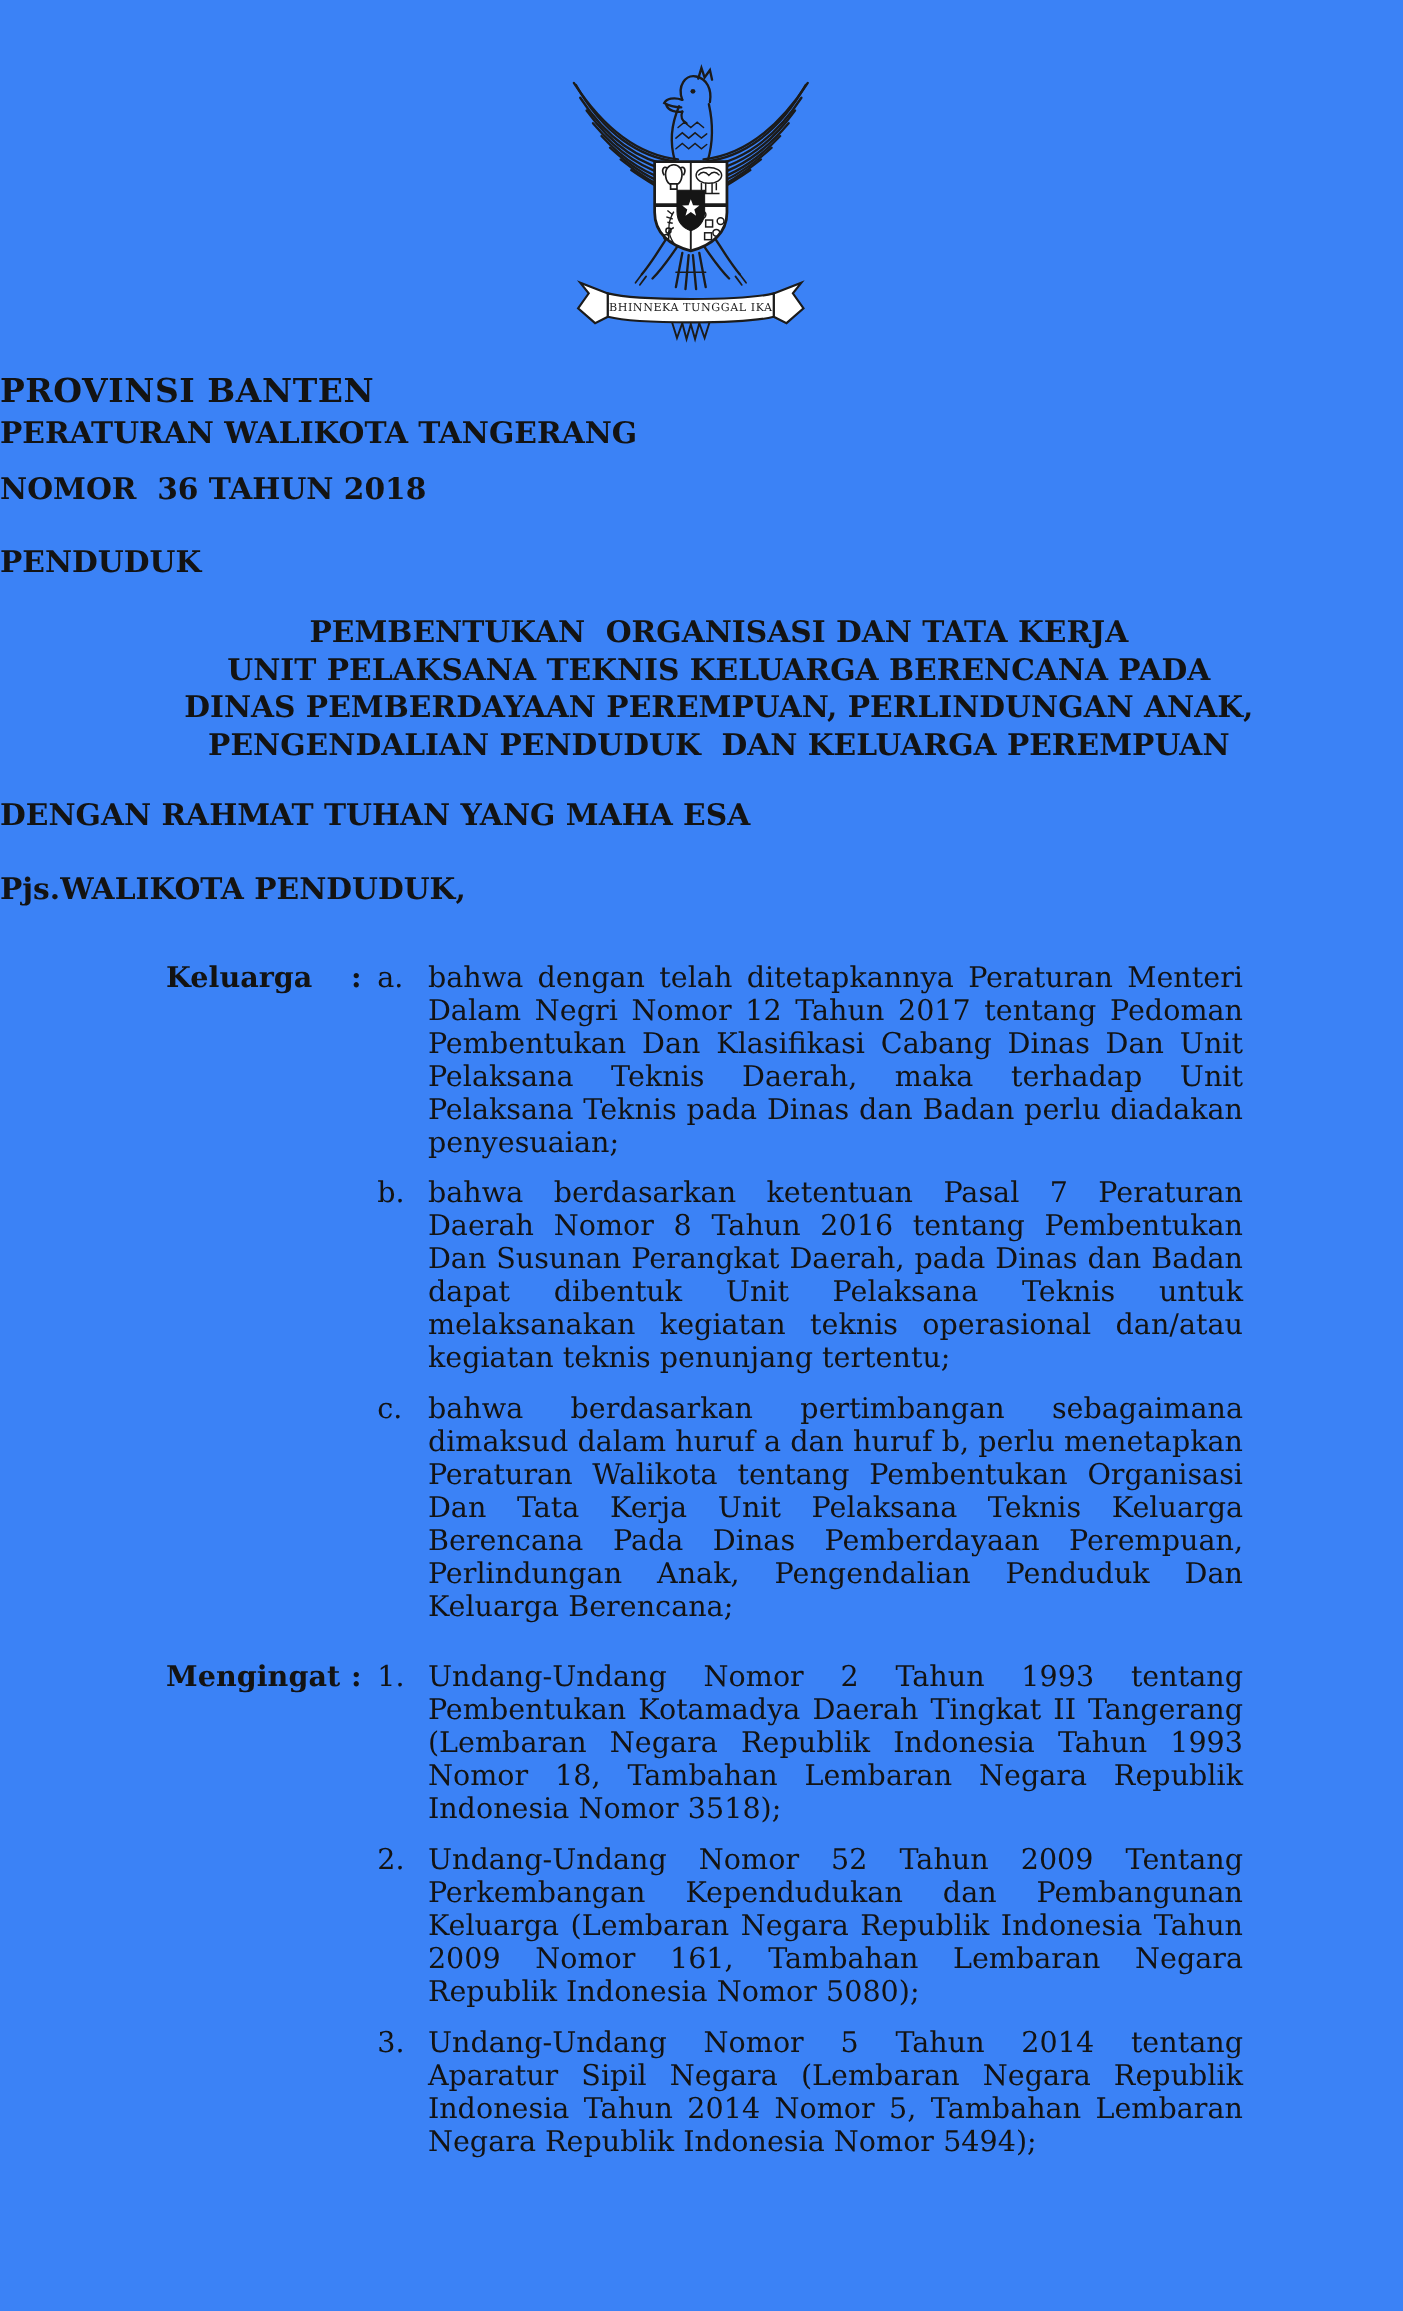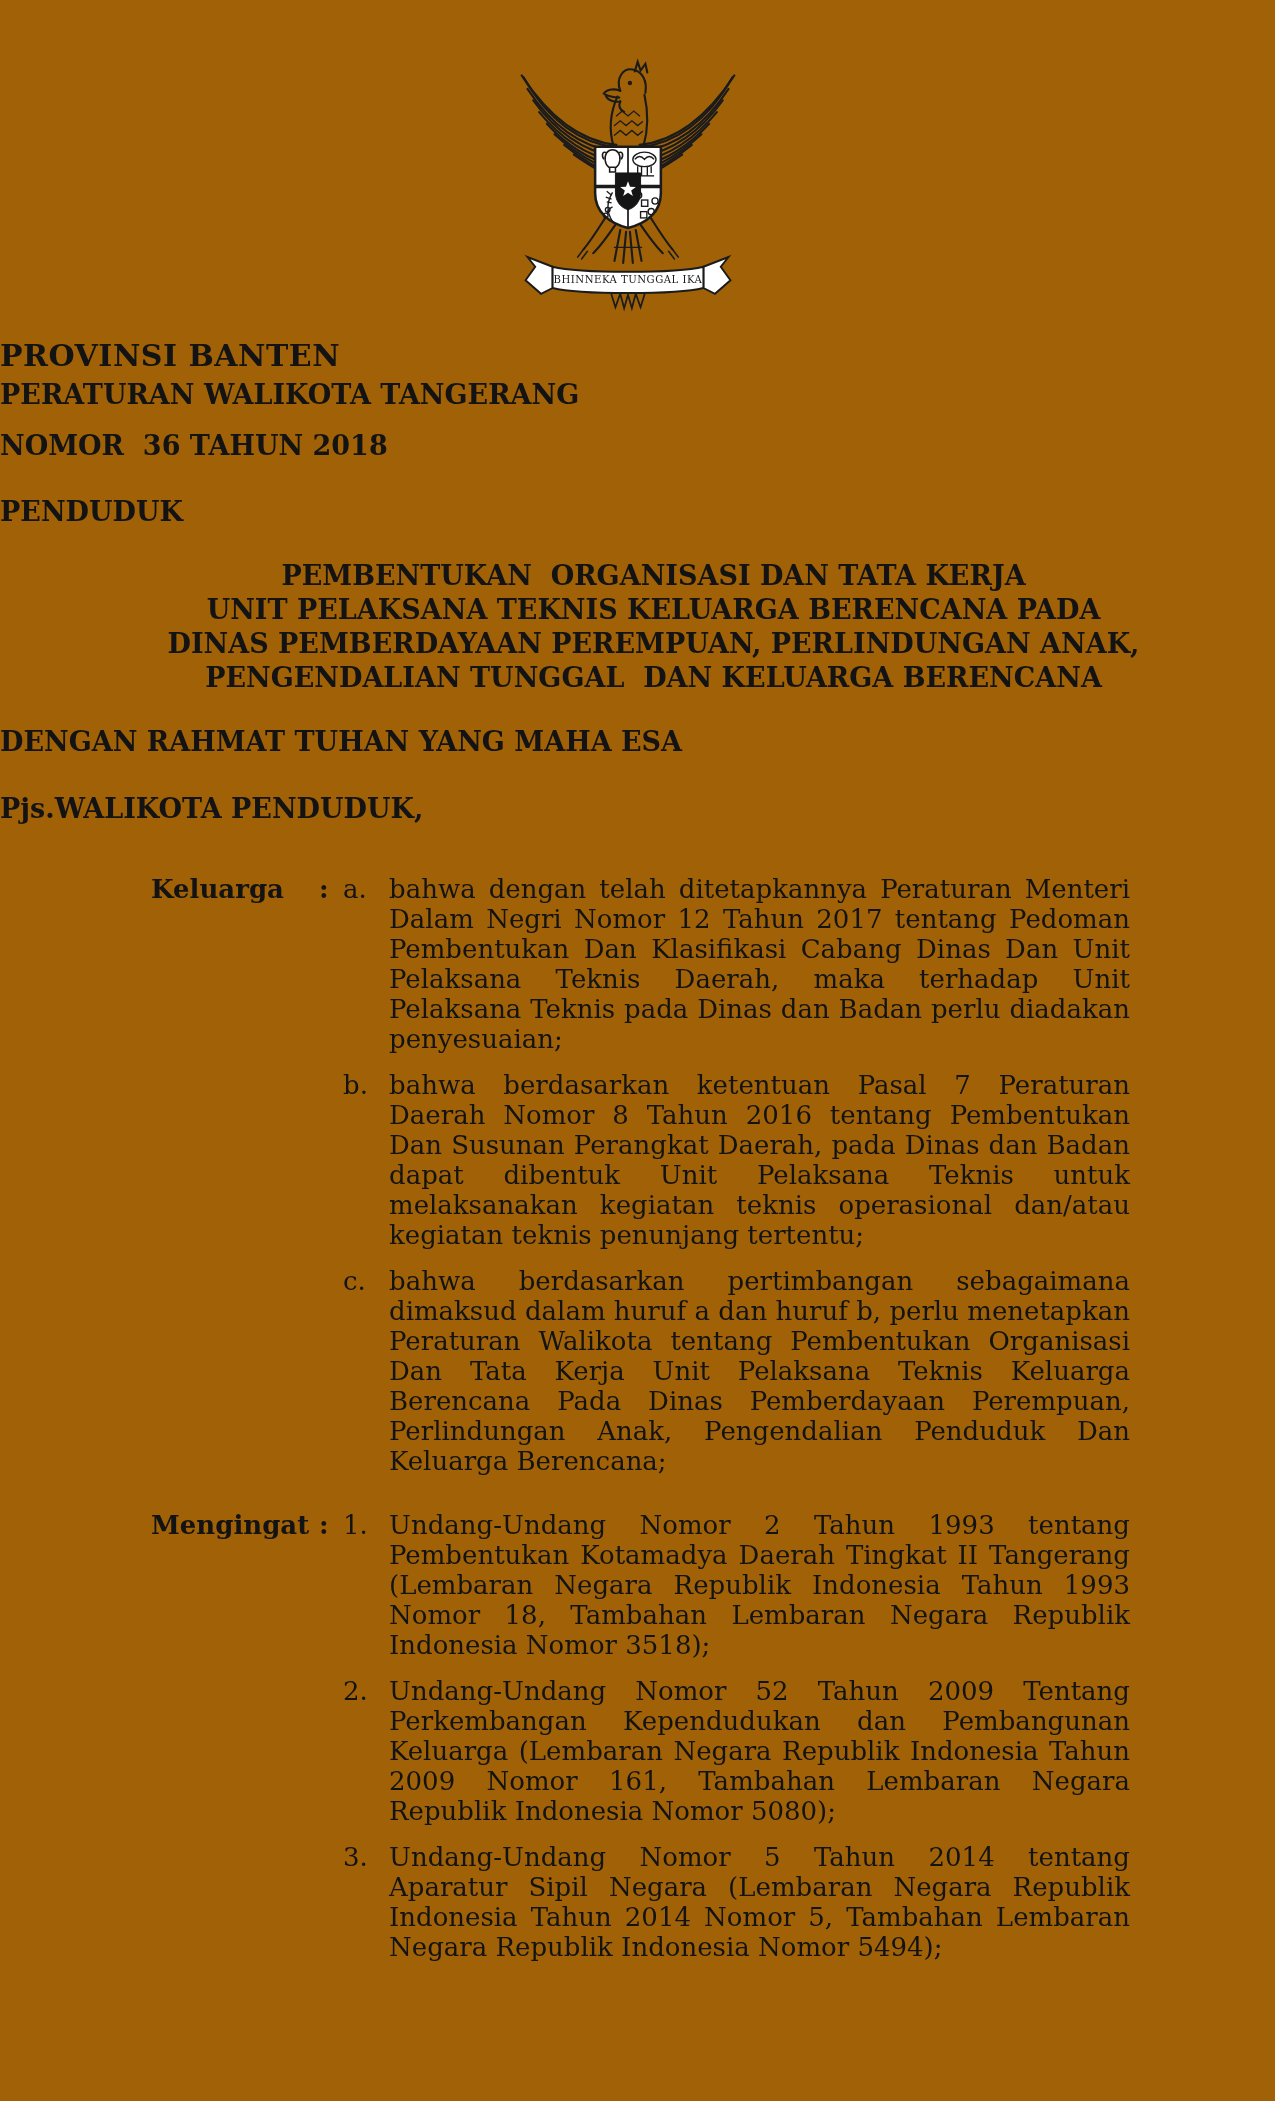--- a/index.html
+++ b/index.html
@@ -5,21 +5,21 @@
   html, body {
     margin: 0;
     padding: 0;
     background: #e8e8e8;
   }
   .page {
     position: relative;
     width: 1275px;
     min-height: 2101px;
     margin: 0 auto;
-    background: #a16207;
+    background: #3b82f6;
     color: #131313;
     font-family: "DejaVu Serif", serif;
     box-sizing: border-box;
     overflow: hidden;
   }
   .emblem-wrap {
     width: 232px;
     margin: 56px auto 0;
     transform: translateX(-10px);
   }
@@ -207,21 +207,21 @@
 
   <div class="h-center h-province">PROVINSI BANTEN</div>
   <div class="h-center h-reg">PERATURAN WALIKOTA TANGERANG</div>
   <div class="h-center h-nomor">NOMOR  36 TAHUN 2018</div>
   <div class="h-center h-tentang">PENDUDUK</div>
 
   <div class="h-title">
     <div class="t-line">PEMBENTUKAN  ORGANISASI DAN TATA KERJA</div>
     <div class="t-line">UNIT PELAKSANA TEKNIS KELUARGA BERENCANA PADA</div>
     <div class="t-line">DINAS PEMBERDAYAAN PEREMPUAN, PERLINDUNGAN ANAK,</div>
-    <div class="t-line">PENGENDALIAN TUNGGAL  DAN KELUARGA BERENCANA</div>
+    <div class="t-line">PENGENDALIAN PENDUDUK  DAN KELUARGA PEREMPUAN</div>
   </div>
 
   <div class="h-center h-invocation">DENGAN RAHMAT TUHAN YANG MAHA ESA</div>
   <div class="h-center h-official">Pjs.WALIKOTA PENDUDUK,</div>
 
   <div class="clauses">
 
     <div class="clause">
       <div class="clause-label">Keluarga</div>
       <div class="clause-colon">:</div>

